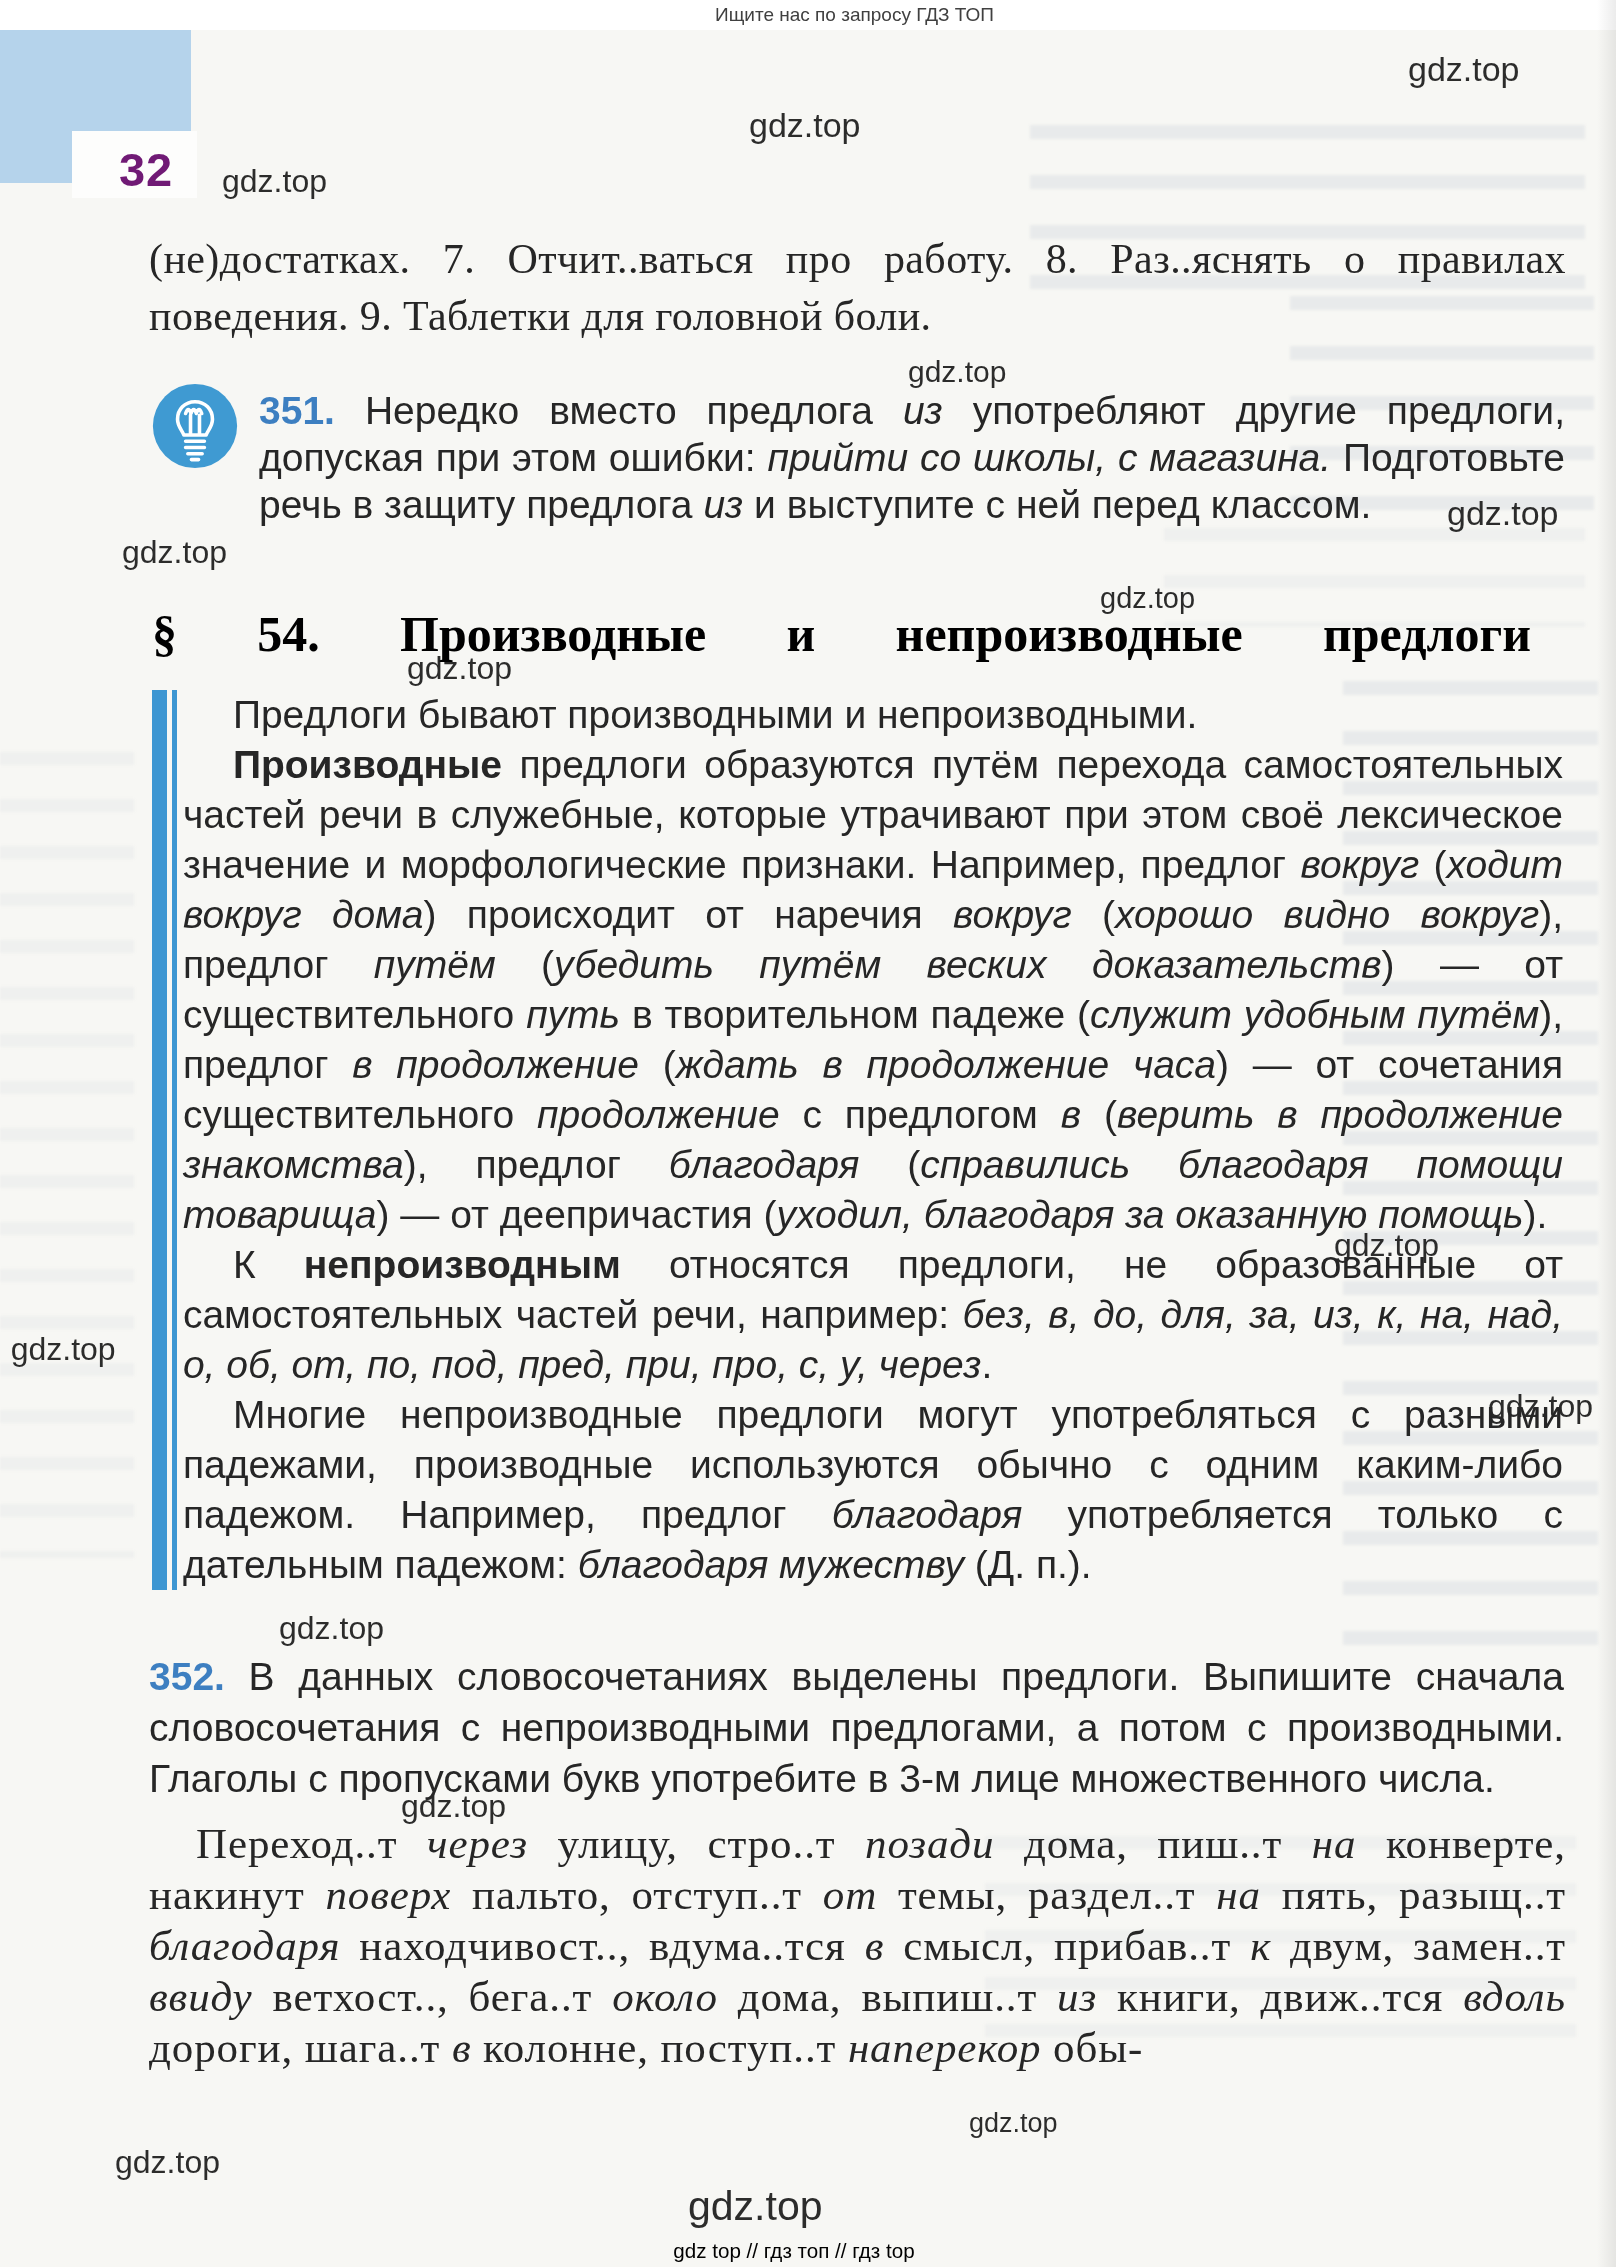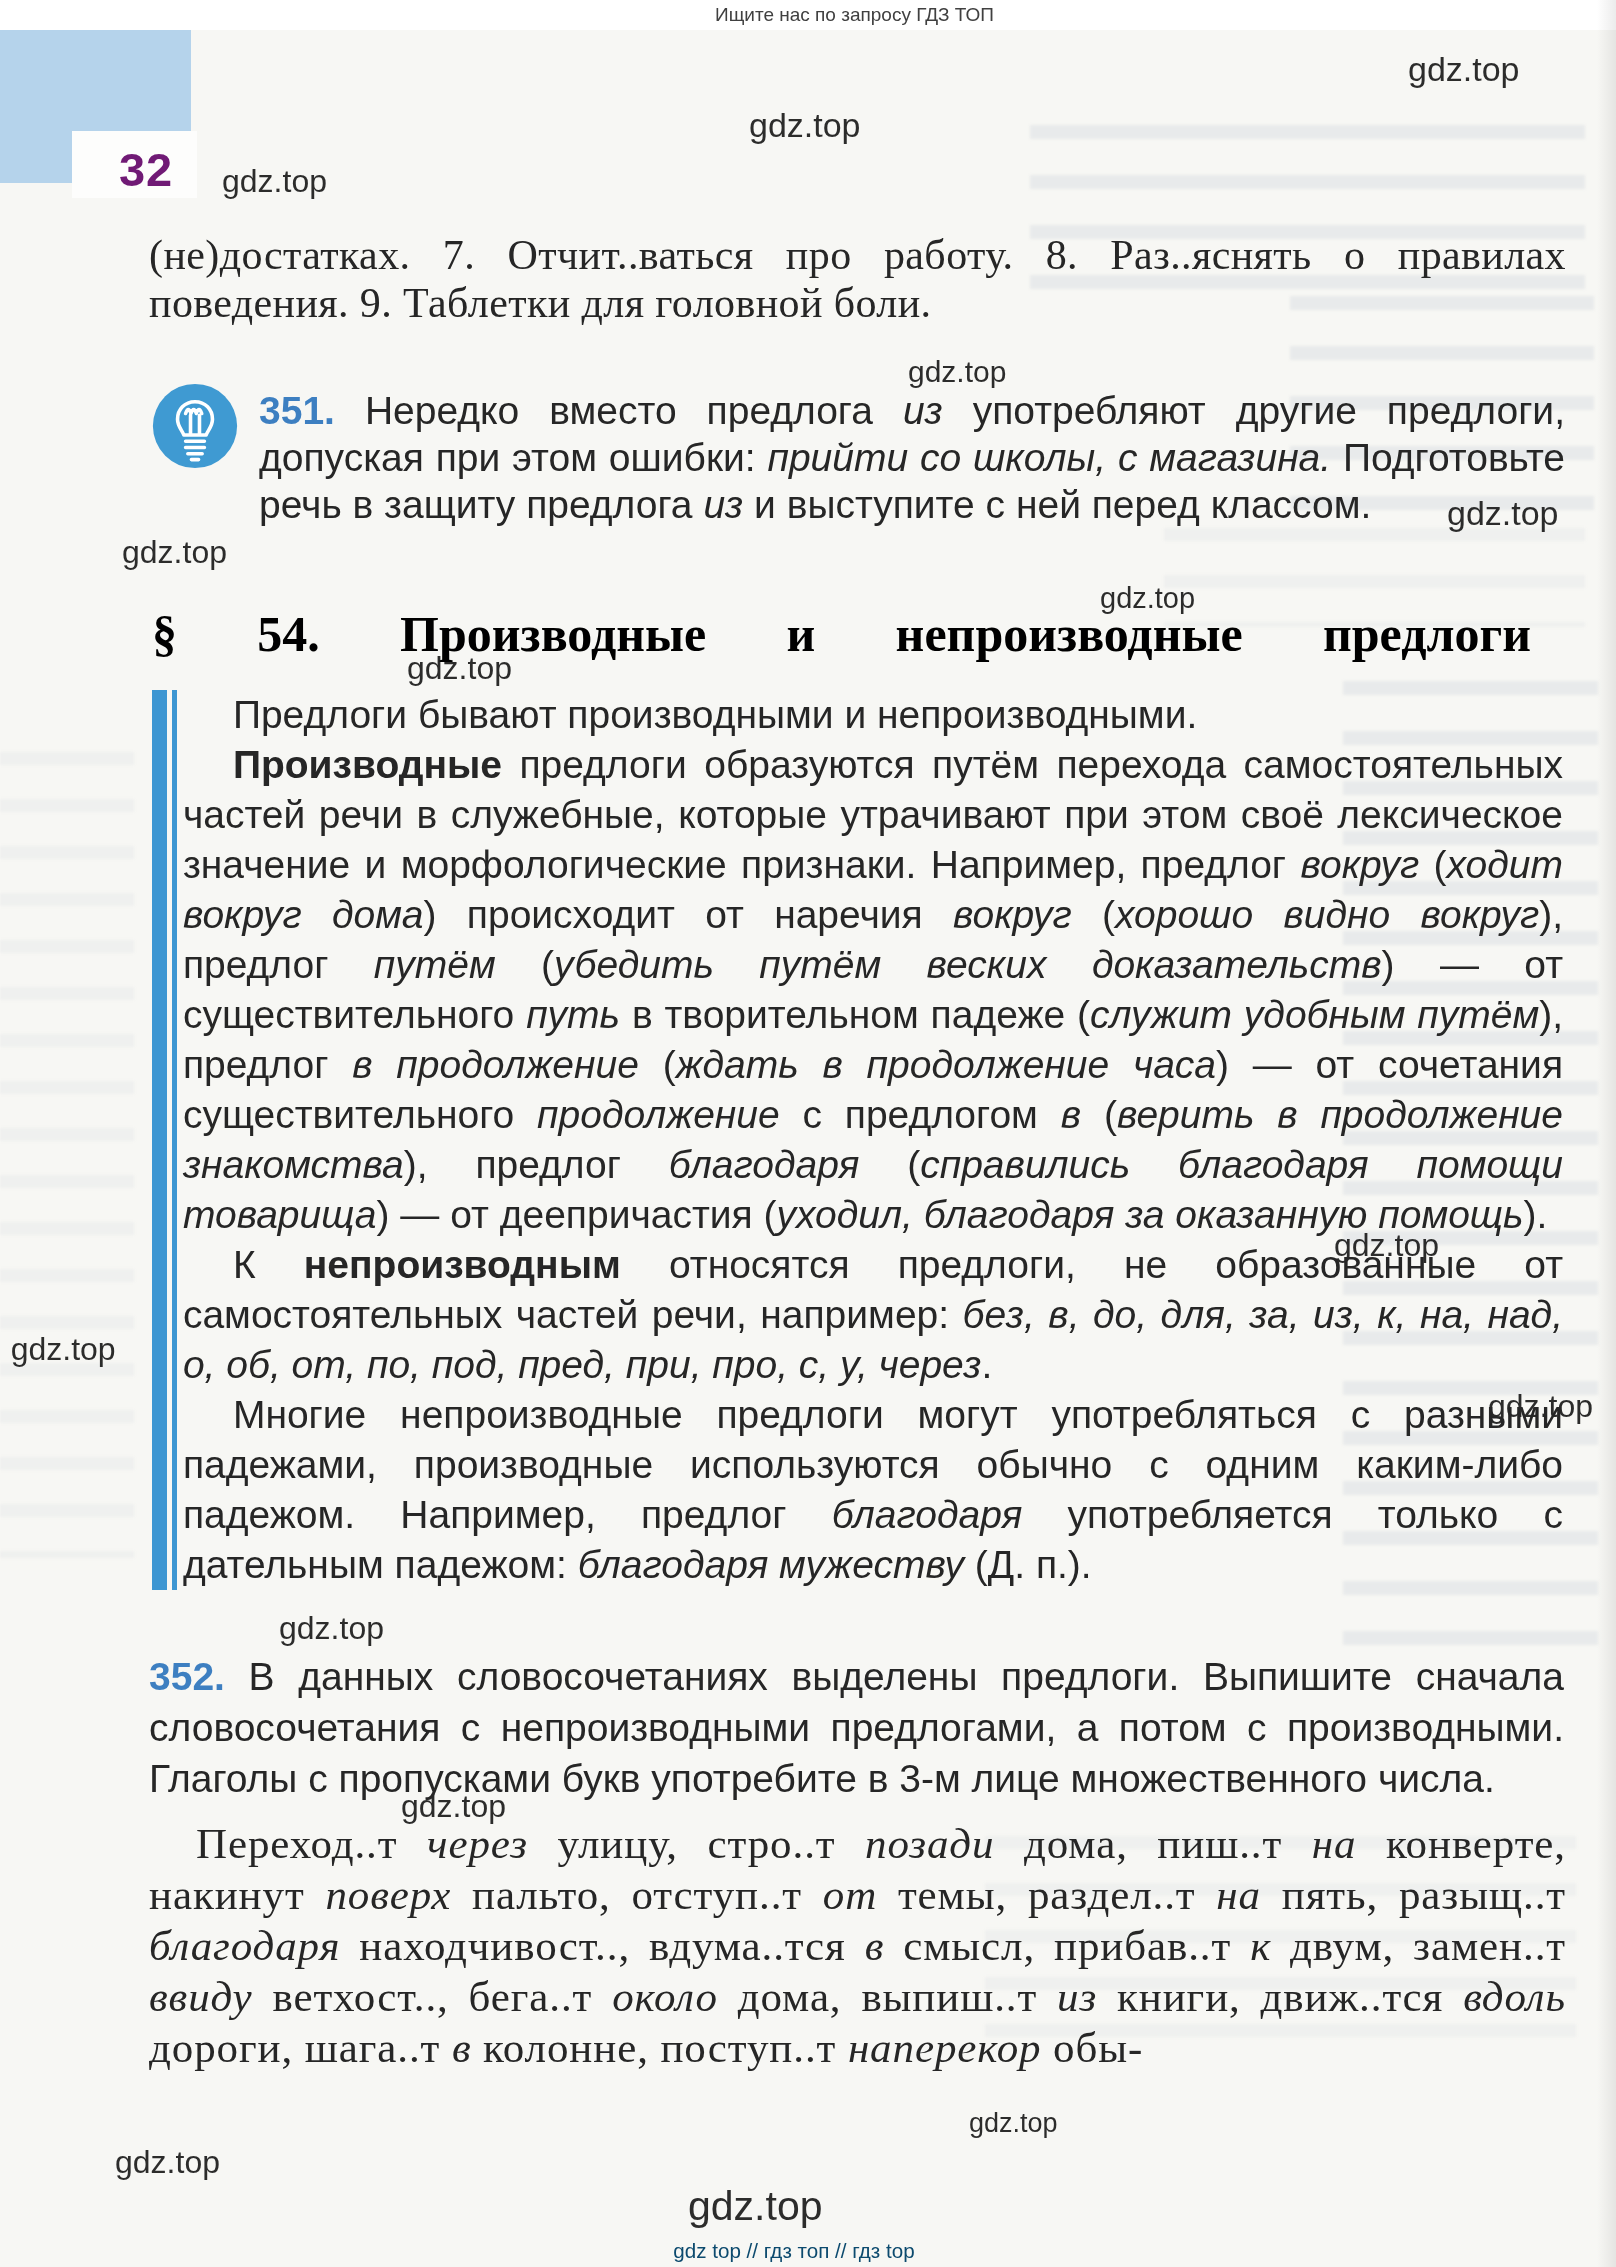--- a/index.html
+++ b/index.html
@@ -26,32 +26,32 @@
   .wm{position:absolute;color:#1b1b1b;font-size:32px;white-space:nowrap;opacity:.92;}
   .sz30{font-size:27px;} .sz32{font-size:29px;} .sz34{font-size:30px;}
   .sz38{font-size:34px;} .sz46{font-size:41px;}
   .wm1{left:1408px;top:50px;} .wm2{left:749px;top:106px;} .wm3{left:222px;top:163px;}
   .wm4{left:908px;top:355px;} .wm5{left:1447px;top:494px;} .wm6{left:122px;top:534px;}
   .wm7{left:1100px;top:582px;} .wm8{left:407px;top:650px;} .wm9{left:1334px;top:1227px;}
   .wm10{left:10.7px;top:1331px;} .wm11{left:1488px;top:1388px;} .wm12{left:279px;top:1610px;}
   .wm13{left:401px;top:1788px;} .wm14{left:969px;top:2108px;} .wm15{left:115px;top:2144px;}
   .wm16{left:688px;top:2183px;}
   .footer{position:absolute;left:0;top:2239px;width:1588px;text-align:center;
-      font-size:20.6px;color:#0c4a6e;}
+      font-size:20.6px;color:#000000;}
 
   
   .corner-a{position:absolute;left:0;top:29.6px;width:191px;height:101px;background:#b5d3eb;}
   .corner-b{position:absolute;left:0;top:131px;width:72px;height:52px;background:#b5d3eb;}
   .corner-notch{position:absolute;left:72px;top:131px;width:125px;height:67px;background:#fdfdfc;}
   .pagenum{position:absolute;left:95px;top:142px;font-size:47px;font-weight:bold;
       color:#701a75;letter-spacing:0.9px;margin-left:24px;}
 
   
   .intro{position:absolute;left:149px;top:231px;width:1417px;
-      font-family:"Liberation Serif",serif;font-size:42px;line-height:48px;
+      font-family:"Liberation Serif",serif;font-size:42px;line-height:57px;
       text-align:justify;letter-spacing:0.4px;}
 
   
   .bulb{position:absolute;left:152px;top:383px;width:86px;height:86px;}
   .ex351{position:absolute;left:259px;top:387px;width:1306px;
       font-size:39px;line-height:47px;text-align:justify;}
   .ex-num{color:#3d7fc1;font-weight:bold;}
 
   
   .heading{position:absolute;left:152px;top:605px;width:1379px;

